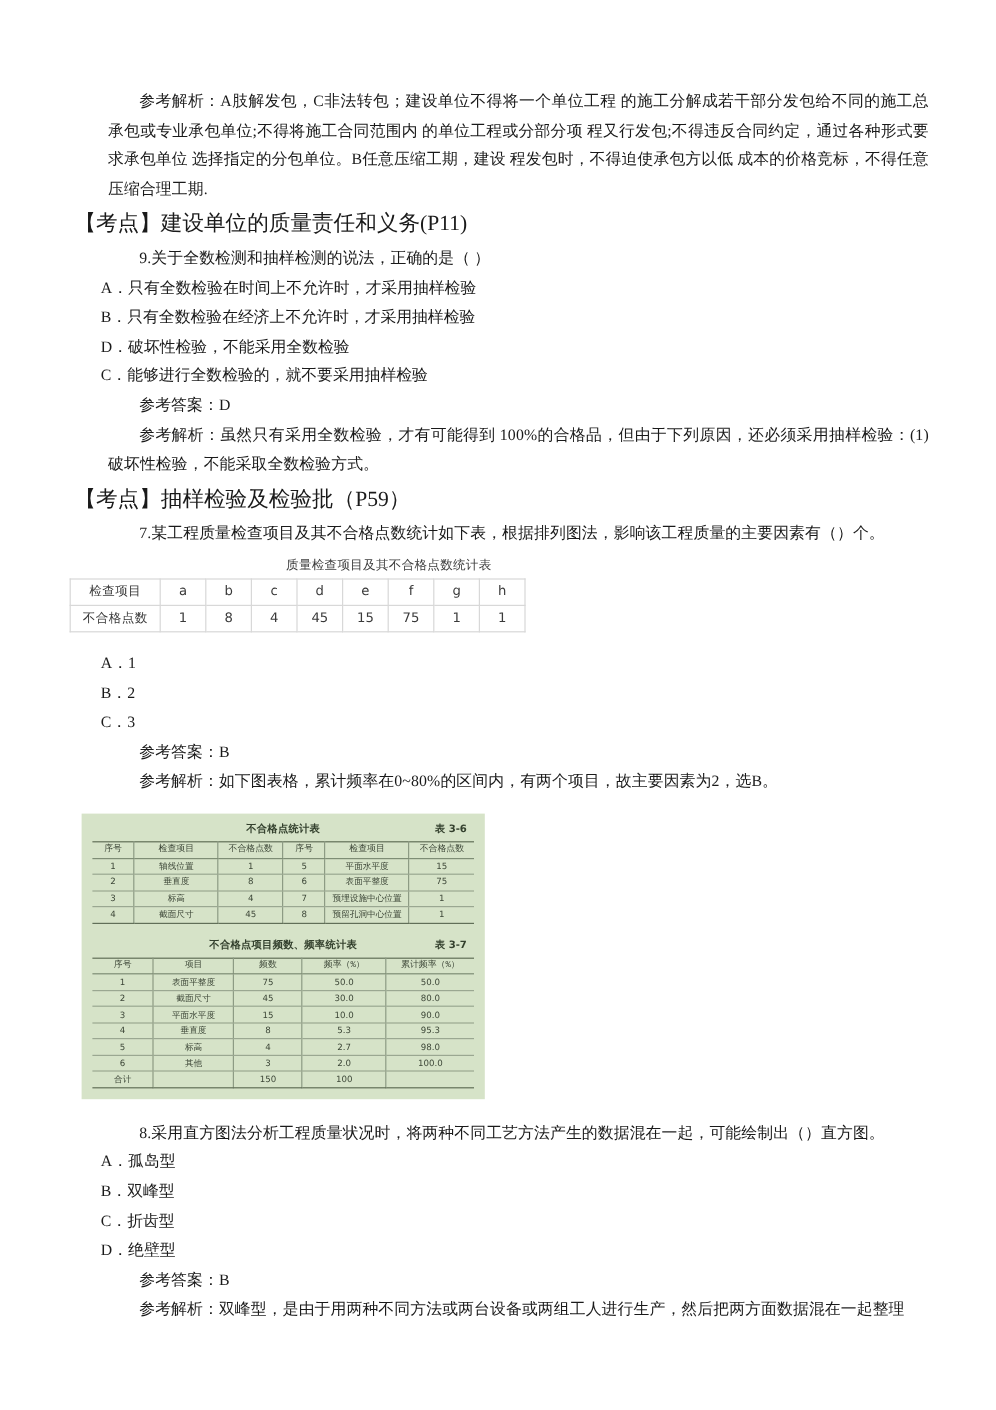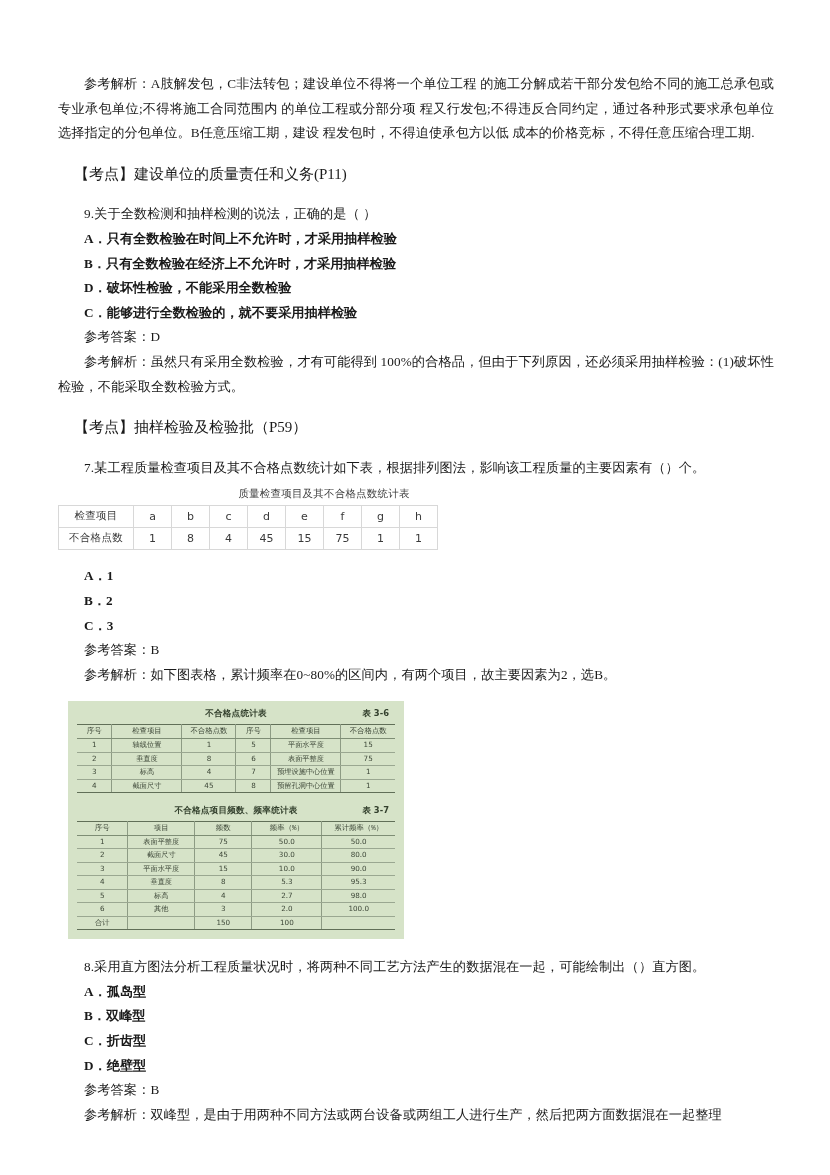--- a/index.html
+++ b/index.html
@@ -31,31 +31,31 @@
   p.para {
     margin: 0 0 0 0;
     font-size: 13.2px;
     line-height: 24.6px;
     text-align: justify;
     text-justify: inter-ideograph;
     letter-spacing: 0.1px;
   }
   p.indent {
     text-indent: 26px;
+    margin-left: 32px;
   }
   .opt {
     margin: 0;
     font-size: 13.2px;
     line-height: 24.6px;
     padding-left: 26px;
-    font-weight: bold;
   }
   .heading-kd {
-    margin: 16px;
-    font-size: 15px;
+    margin: 4px;
+    font-size: 18px;
     line-height: 24.6px;
   }
 
   
   .tbl-caption {
     font-family: "DejaVu Sans", "Liberation Sans", sans-serif;
     font-size: 10.5px;
     color: #3d3d3d;
     text-align: center;
     width: 380px;

